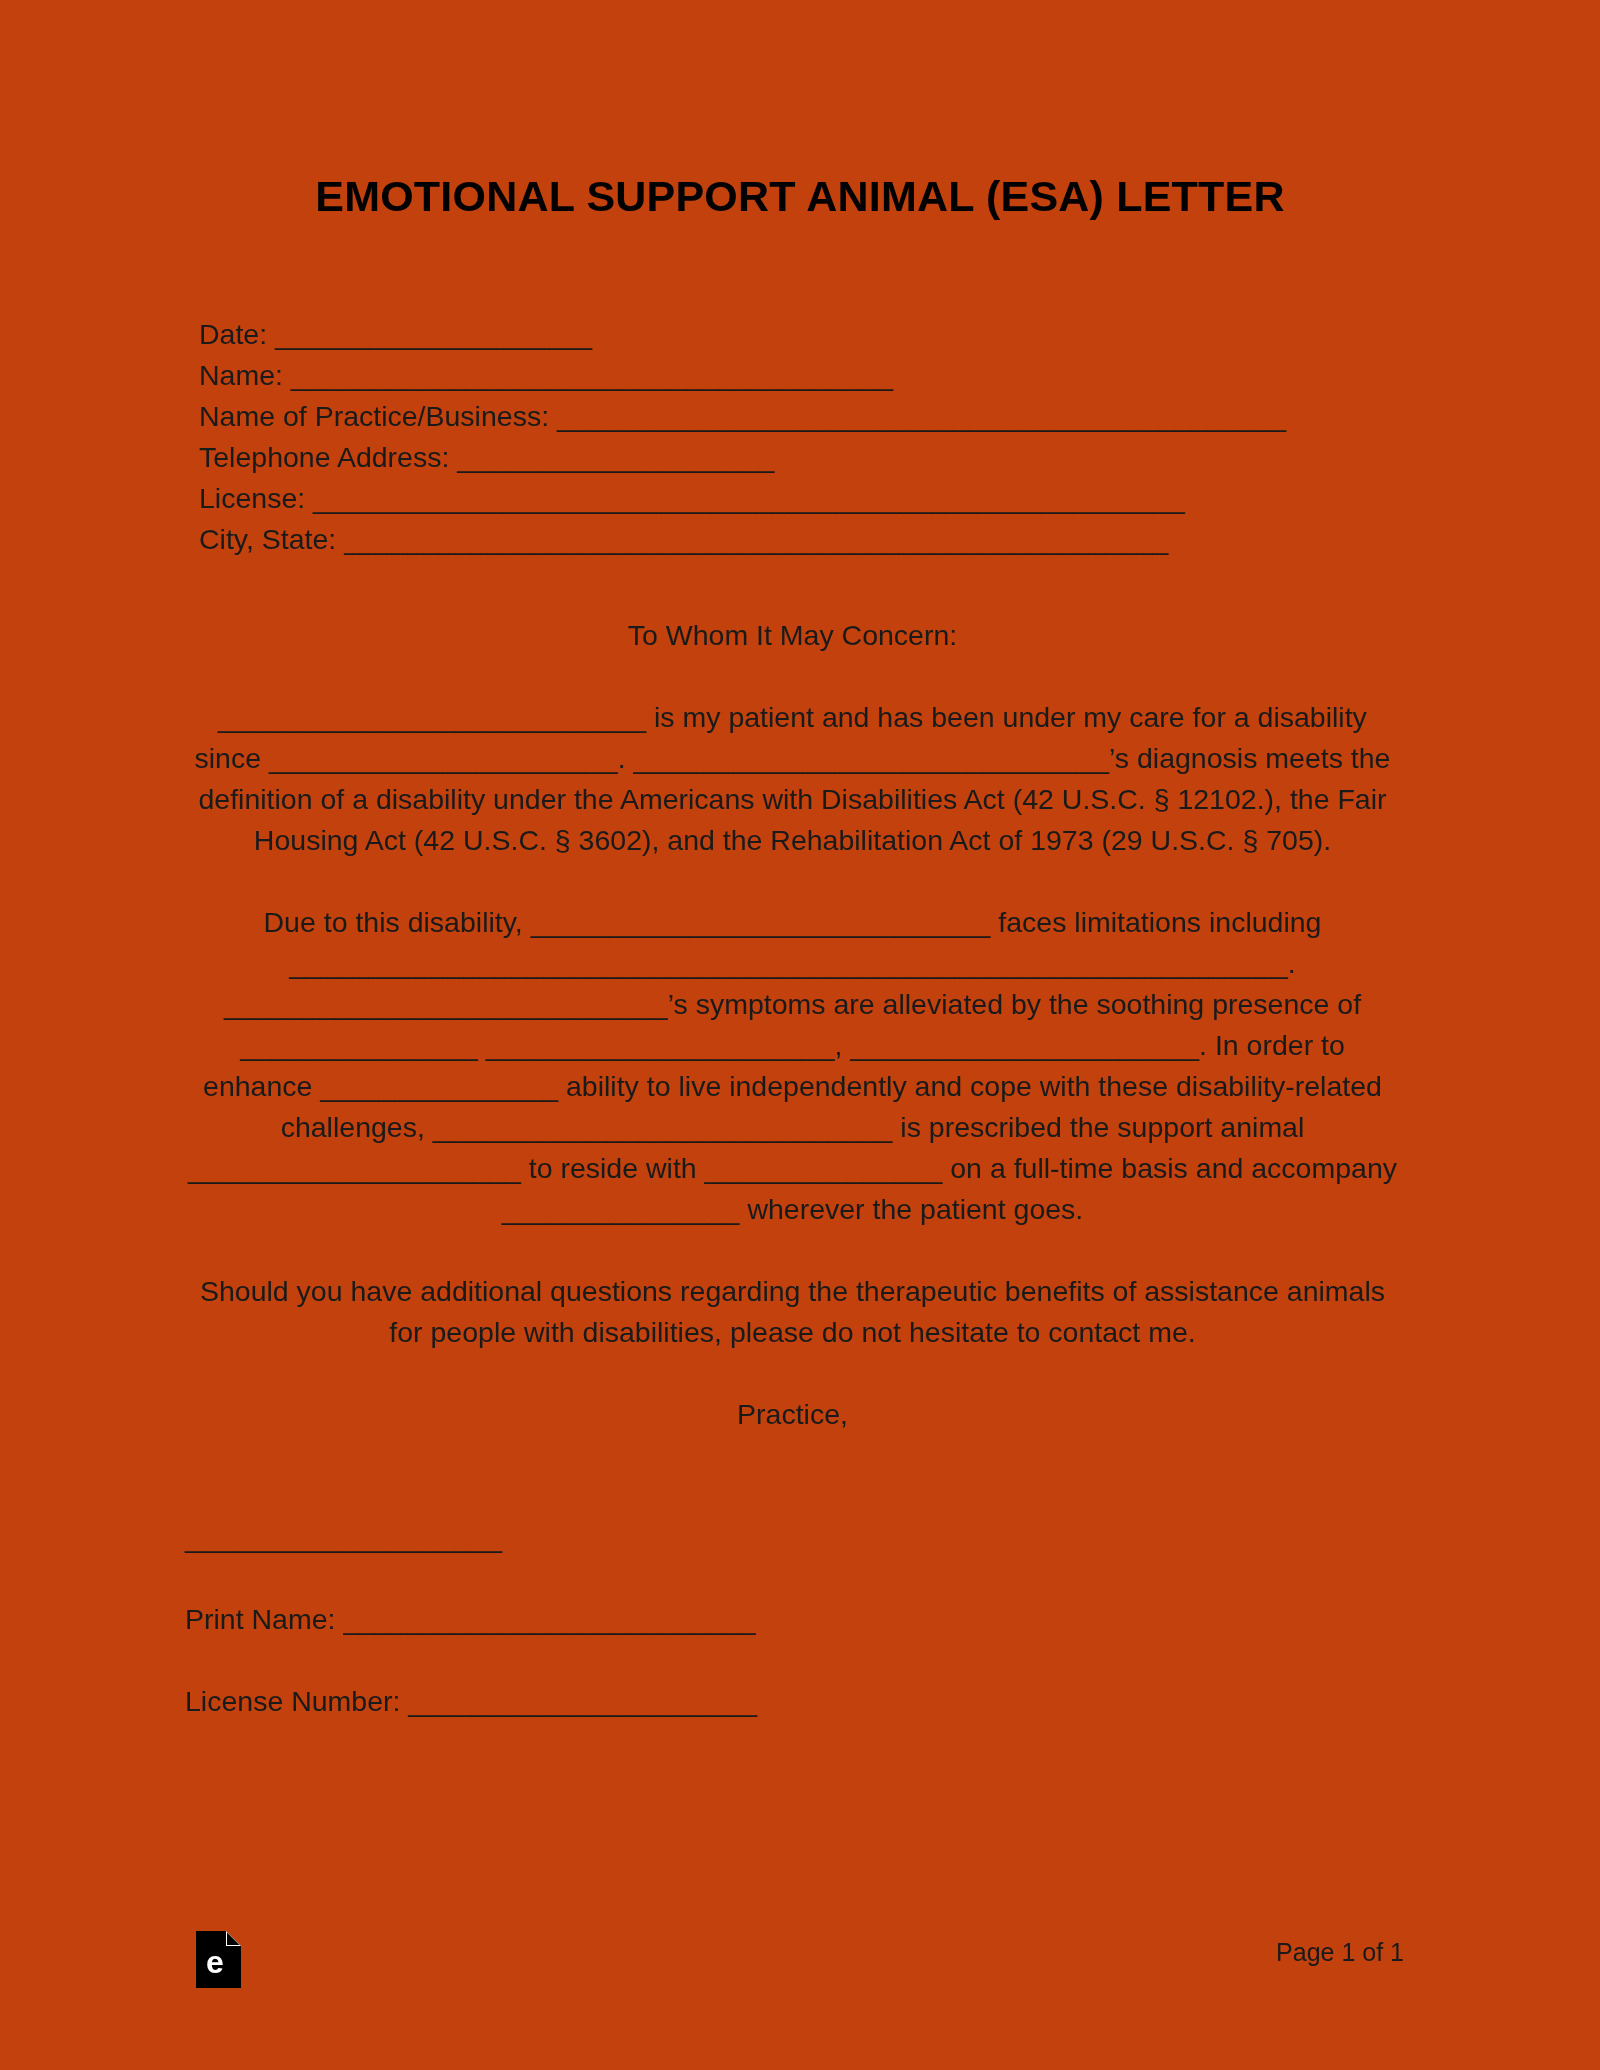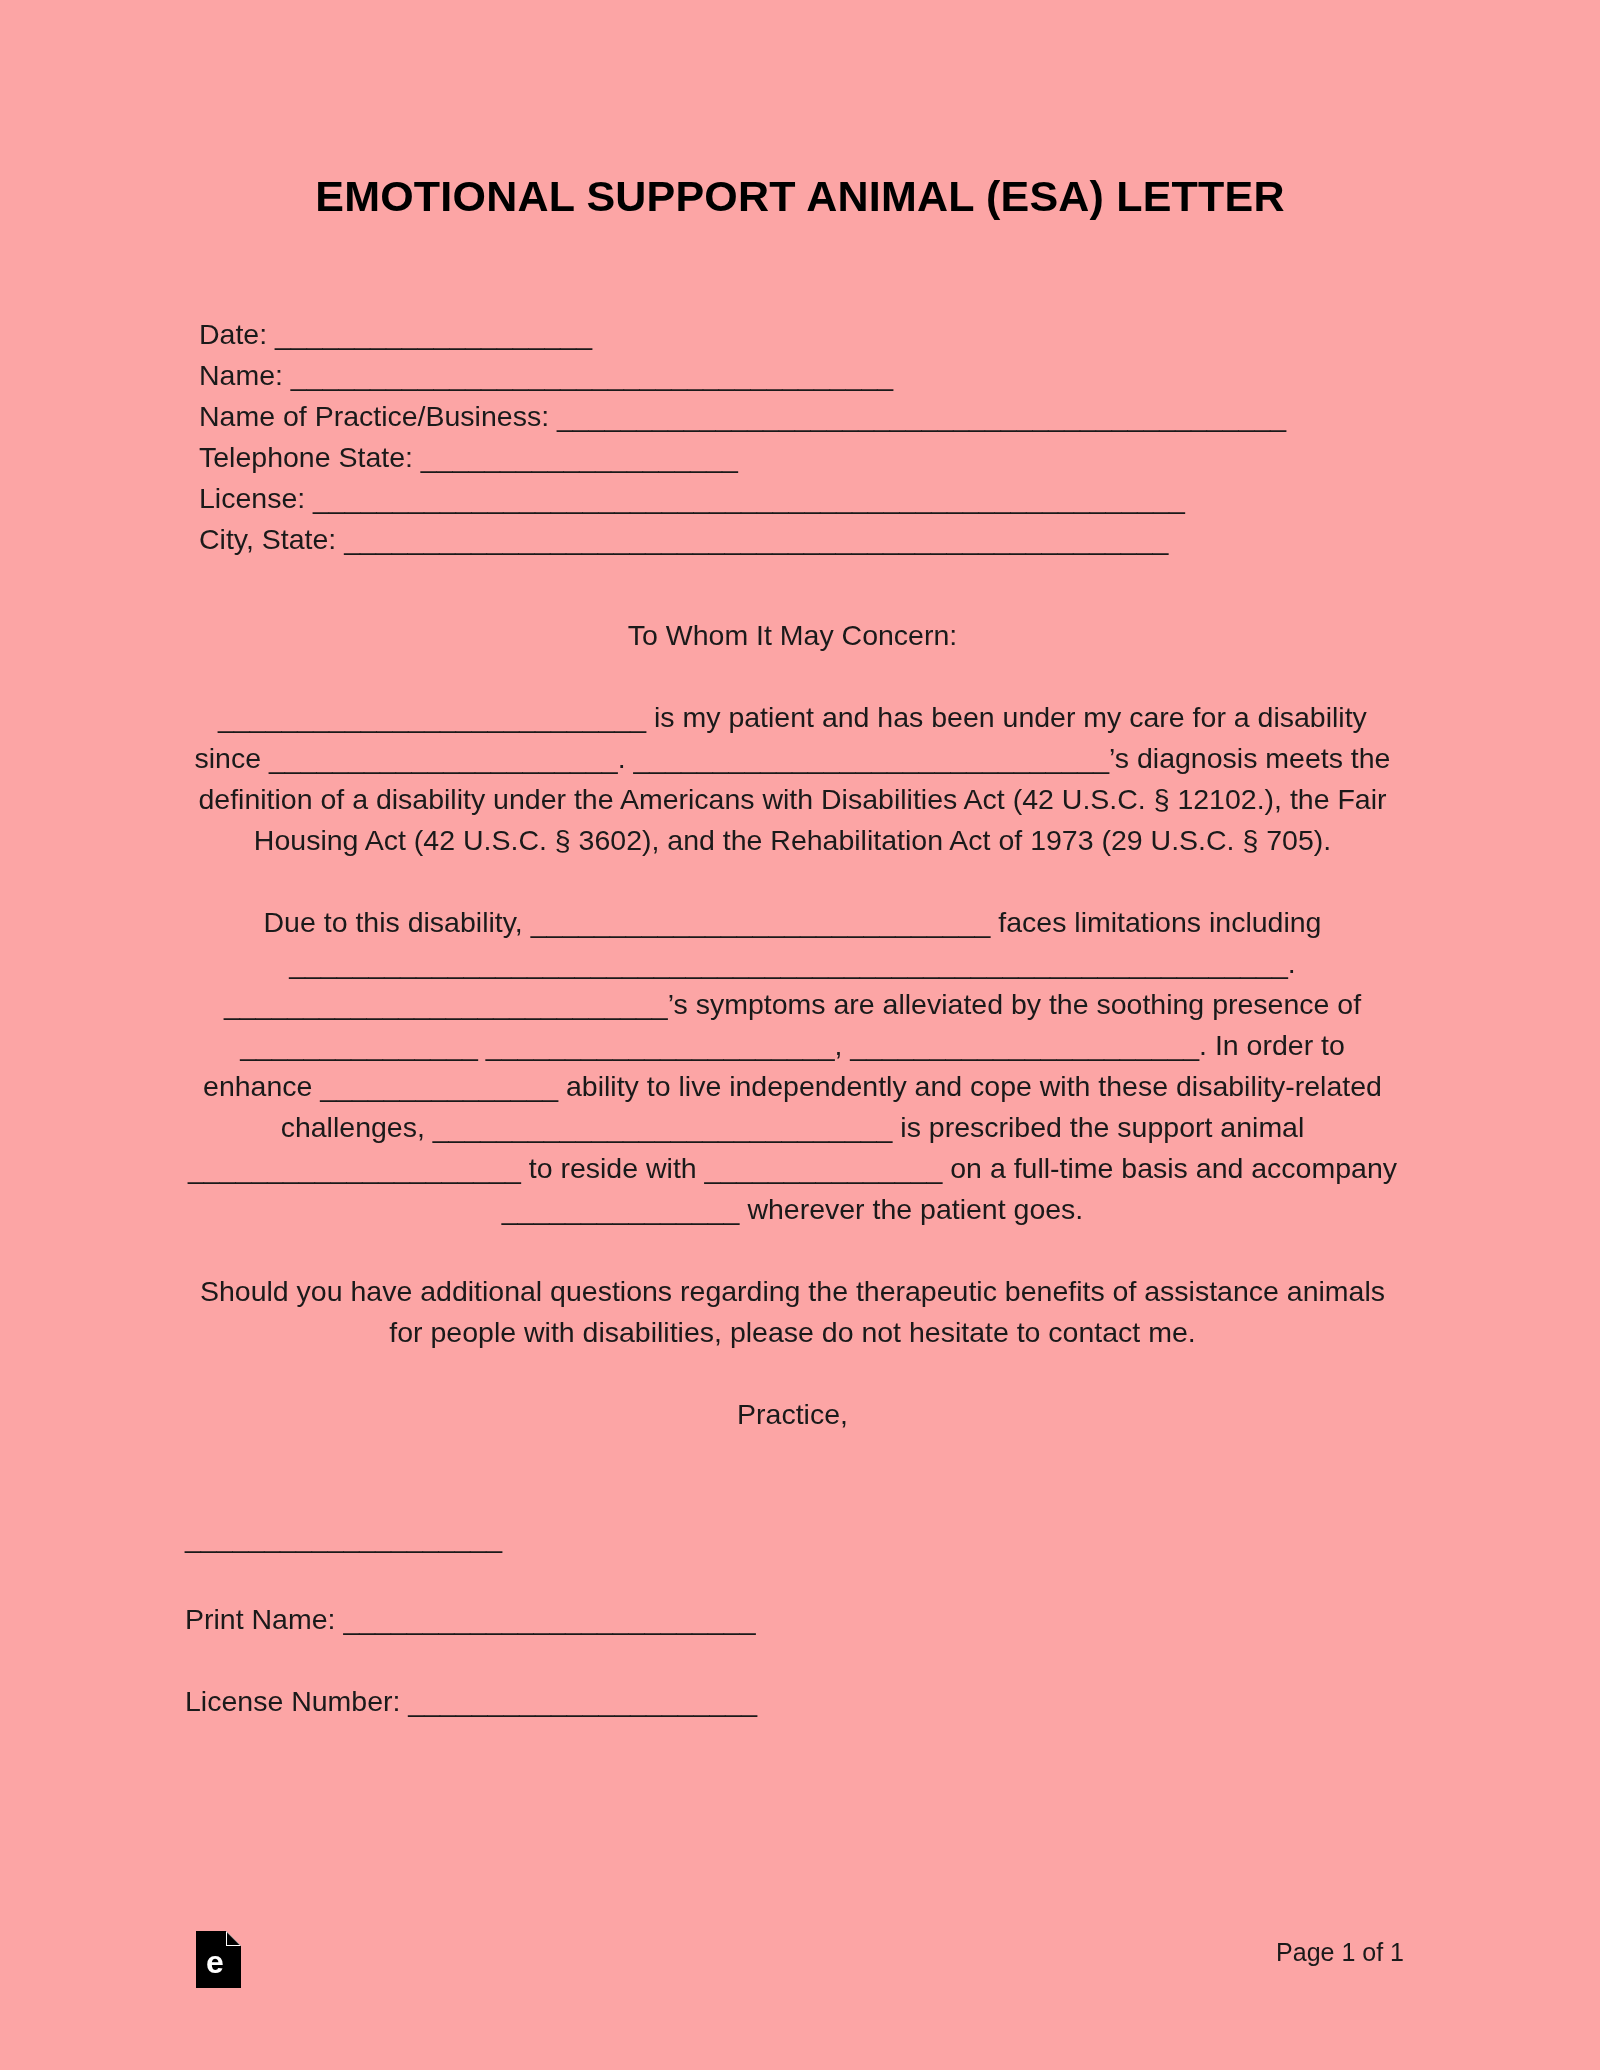--- a/index.html
+++ b/index.html
@@ -8,21 +8,21 @@
     background: #ffffff;
   }
   body {
     font-family: "Liberation Sans", sans-serif;
     color: #000000;
   }
   .page {
     position: relative;
     width: 1600px;
     height: 2070px;
-    background: #fca5a5;
+    background: #c2410c;
     overflow: hidden;
     box-sizing: border-box;
   }
 
   
   .doc-title {
     position: absolute;
     top: 172px;
     left: 0;
     width: 1600px;
@@ -101,21 +101,21 @@
 <div class="page">
 
   <div class="doc-title">EMOTIONAL SUPPORT ANIMAL (ESA) LETTER</div>
 
   <div class="content">
 
     <div class="header-block">
       <div class="header-line"><span>Date:</span><span class="blank"> ____________________</span></div>
       <div class="header-line"><span>Name:</span><span class="blank"> ______________________________________</span></div>
       <div class="header-line"><span>Name of Practice/Business:</span><span class="blank"> ______________________________________________</span></div>
-      <div class="header-line"><span>Telephone State:</span><span class="blank"> ____________________</span></div>
+      <div class="header-line"><span>Telephone Address:</span><span class="blank"> ____________________</span></div>
       <div class="header-line"><span>License:</span><span class="blank"> _______________________________________________________</span></div>
       <div class="header-line"><span>City, State:</span><span class="blank"> ____________________________________________________</span></div>
     </div>
 
     <div class="spacer-1"></div>
 
     <div class="para">To Whom It May Concern:</div>
 
     <div class="spacer-2"></div>
 

